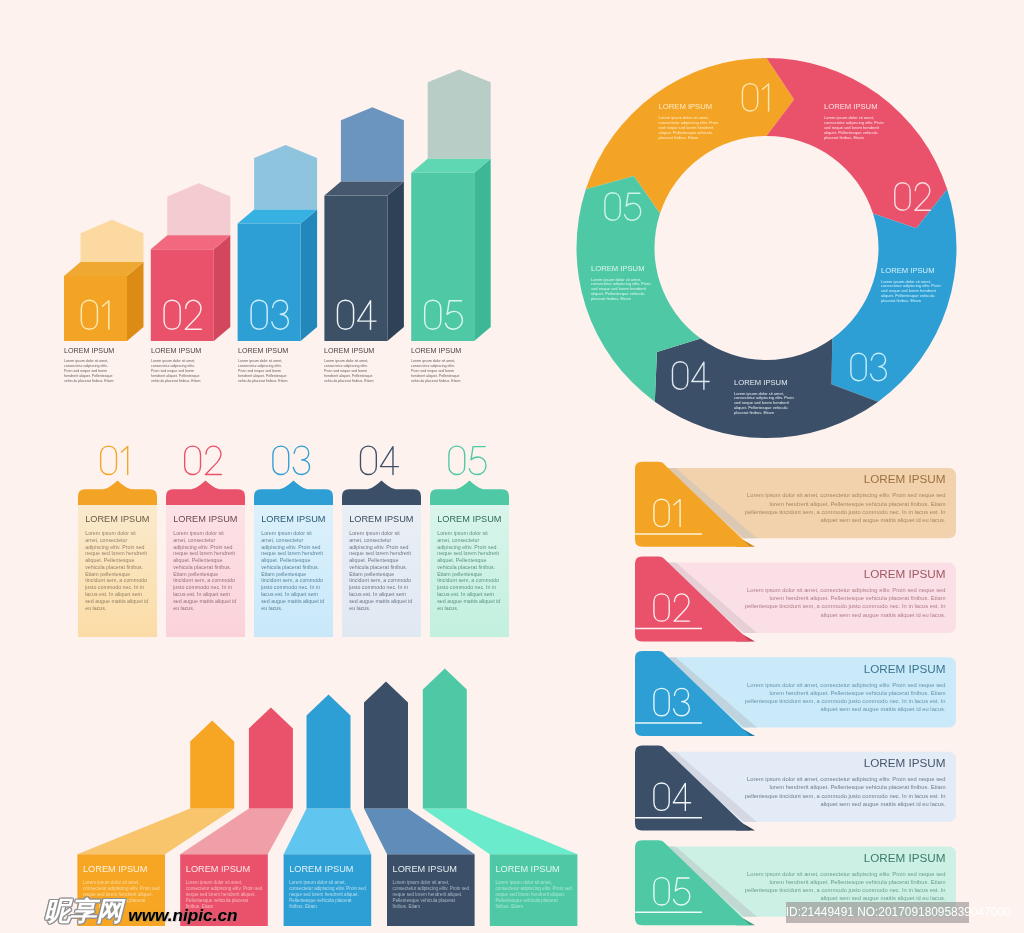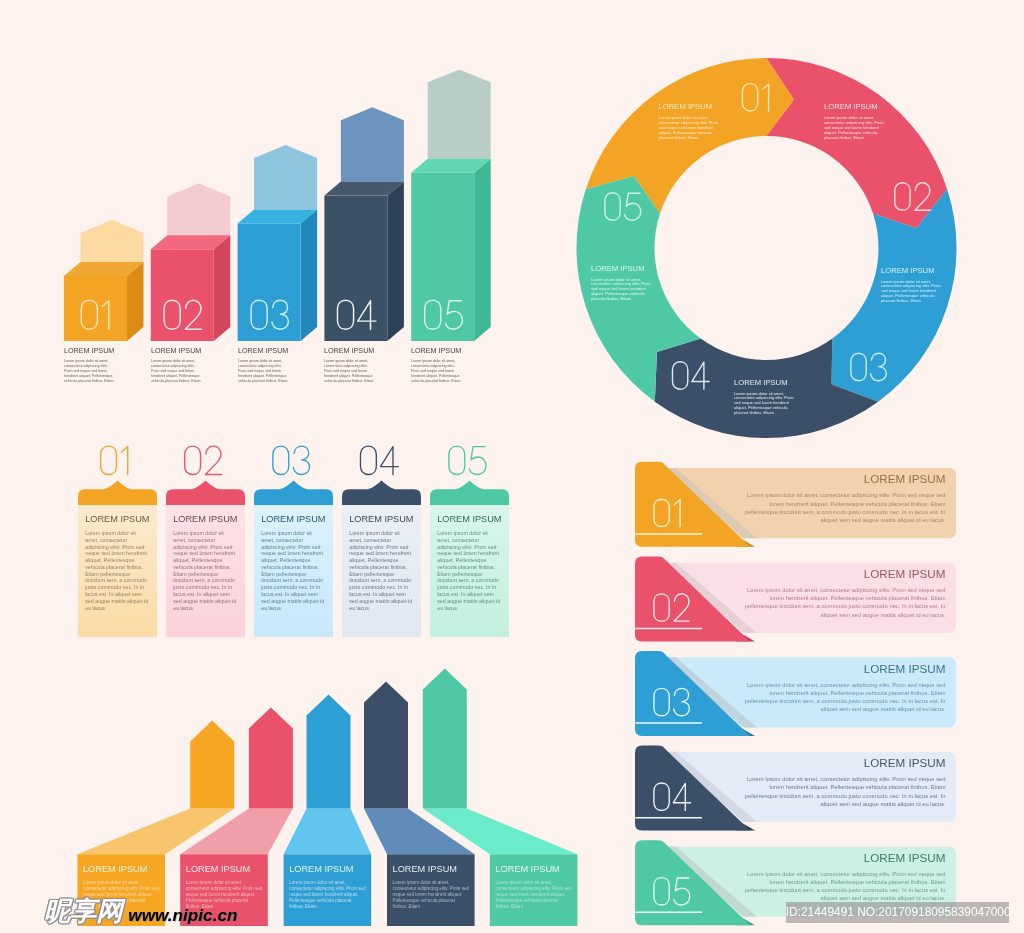--- a/index.html
+++ b/index.html
@@ -19,21 +19,21 @@
   .bnbody{font-size:5.8px;line-height:8.2px;margin-top:5px;}
   .arttl{font-size:9.2px;line-height:11px;white-space:nowrap;}
   .arbody{font-size:4.6px;line-height:6.1px;margin-top:5px;}
   .wm-left{display:flex;align-items:flex-end;gap:6px;margin-left:28px;}
   .wm-cn{font-family:"DejaVu Sans",sans-serif;font-size:26.5px;font-weight:bold;font-style:italic;color:#fff;
          line-height:26px;letter-spacing:-0.4px;
          text-shadow:-1px -1px 0 #8e8e8e,1px -1px 0 #8e8e8e,-1px 1px 0 #8e8e8e,1px 1px 0 #8e8e8e,
                      0 -1.3px 0 #8e8e8e,0 1.3px 0 #8e8e8e,-1.3px 0 0 #8e8e8e,1.3px 0 0 #8e8e8e;}
   .wm-site{font-size:17.2px;font-weight:bold;font-style:italic;color:#000000;line-height:18px;
            text-shadow:0 0 1px rgba(120,120,120,.55),1px 1px 0 rgba(130,130,130,.35);}
-  .wm-id{left:785.8px;top:902.4px;width:223px;height:20.6px;background:rgba(150,146,143,.62);
+  .wm-id{left:785.8px;top:902.4px;width:183px;height:20.6px;background:rgba(150,146,143,.62);
          color:#fff;font-size:11.9px;line-height:20.6px;text-align:center;white-space:nowrap;}
 </style>
 </head>
 <body>
 
 <div class="stage">
 <svg class="layer" width="1024" height="933" viewBox="0 0 1024 933">
       <path d="M 80.5 233.2 L 112.0 219.8 L 143.5 233.2 L 143.5 262.0 L 80.5 262.0 Z" fill="#fcd9a0"></path>
       <path d="M 127.0 276.0 L 143.5 262.0 L 143.5 327.0 L 127.0 341.0 Z" fill="#dc8c14"></path>
       <path d="M 64.0 276.0 L 80.5 262.0 L 143.5 262.0 L 127.0 276.0 Z" fill="#efa933"></path>

